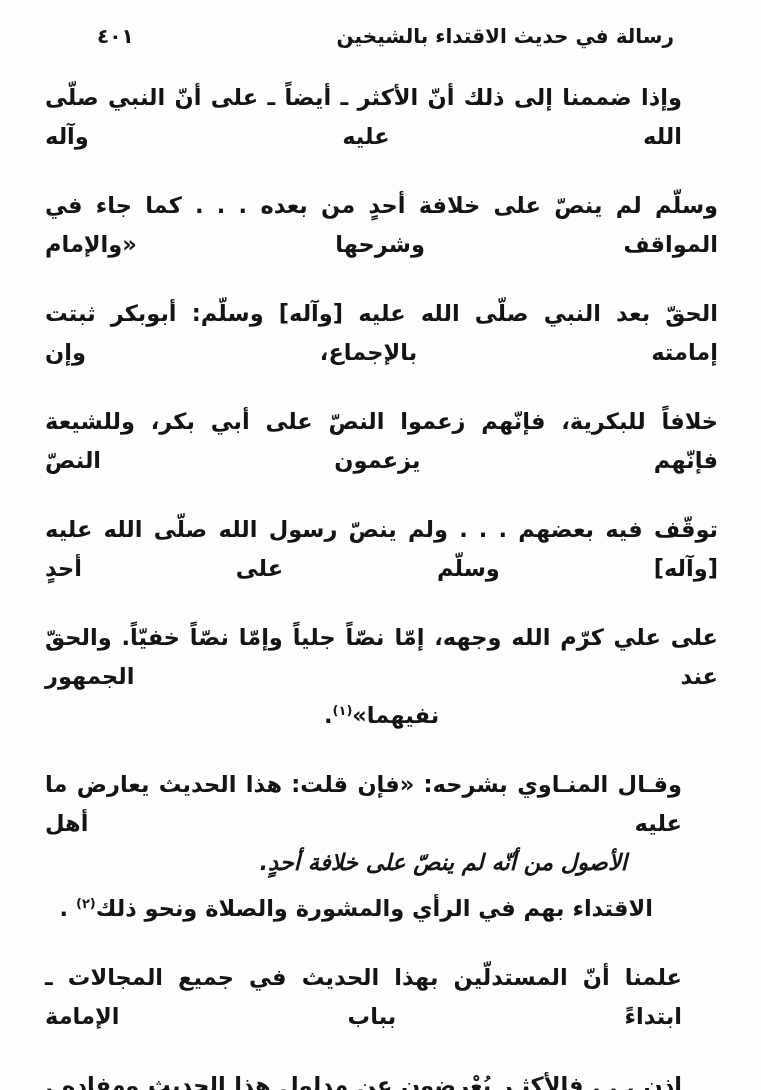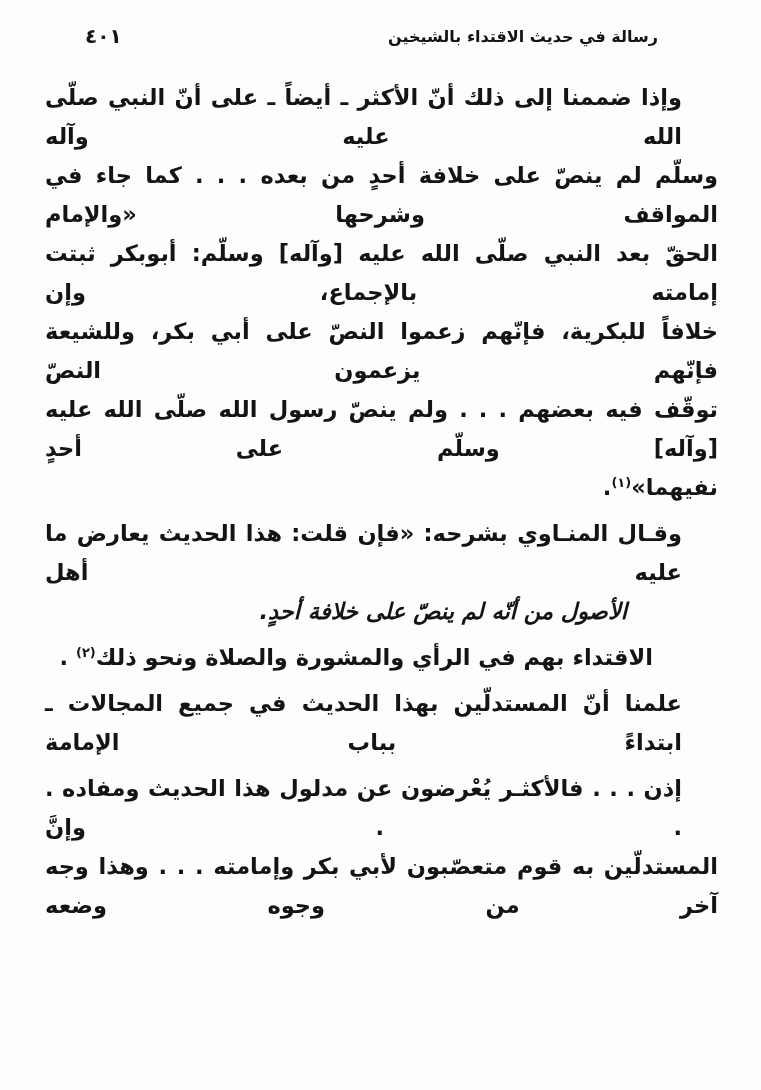--- a/index.html
+++ b/index.html
@@ -19,44 +19,44 @@
   }
   
   .header{
     display:flex;
     justify-content:space-between;
     align-items:center;
     padding-top:24px;
     font-weight:700;
   }
   .running-title{
-    font-size:16px;
-    margin-right:60px;
+    font-size:20px;
+    margin-right:44px;
     letter-spacing:0;
   }
   .page-number{
     font-size:20px;
-    margin-left:40px;
+    margin-left:52px;
   }
   
   .bodytext{
     margin-top:30px;
     font-size:22.5px;
     font-weight:700;
     line-height:39px;
   }
   .para{margin:0;}
   .para + .para{margin-top:7px;}
   .ln{min-height:39px;}
   
-  .jl{text-align:justify;text-align-last:justify;}
+  .jl{text-align:justify;text-align-last:justify;margin-top:30px;}
   
   .ind{padding-right:36px;}
   
-  .rl{text-align:right;}
+  .rl{text-align:center;}
   .off65{padding-right:65px;}
   .off91{padding-right:91px;text-align:right;font-style:italic;}
   
   .fnm{
     font-size:13px;
     font-weight:700;
     vertical-align:super;
     line-height:0;
   }
 </style>
@@ -72,20 +72,21 @@
     </div>
 
     <div class="bodytext">
 
       <div class="para">
         <div class="ln jl ind">وإذا ضممنا إلى ذلك أنّ الأكثر ـ أيضاً ـ على أنّ النبي صلّى الله عليه وآله</div>
         <div class="ln jl">وسلّم لم ينصّ على خلافة أحدٍ من بعده . . . كما جاء في المواقف وشرحها «والإمام</div>
         <div class="ln jl">الحقّ بعد النبي صلّى الله عليه [وآله] وسلّم: أبوبكر ثبتت إمامته بالإجماع، وإن</div>
         <div class="ln jl">خلافاً للبكرية، فإنّهم زعموا النصّ على أبي بكر، وللشيعة فإنّهم يزعمون النصّ</div>
         <div class="ln jl">توقّف فيه بعضهم . . . ولم ينصّ رسول الله صلّى الله عليه [وآله] وسلّم على أحدٍ</div>
+        <div class="ln jl">على علي كرّم الله وجهه، إمّا نصّاً جلياً وإمّا نصّاً خفيّاً. والحقّ عند الجمهور</div>
         <div class="ln rl"><span>نفيهما»</span><sup class="fnm">(١)</sup><span>.</span></div>
       </div>
 
       <div class="para">
         <div class="ln jl ind">وقـال المنـاوي بشرحه: «فإن قلت: هذا الحديث يعارض ما عليه أهل</div>
         <div class="ln off91">الأصول من أنّه لم ينصّ على خلافة أحدٍ.</div>
       </div>
 
       <div class="para">
         <div class="ln off65"><span>الاقتداء بهم في الرأي والمشورة والصلاة ونحو ذلك</span><sup class="fnm">(٢)</sup><span> .</span></div>

